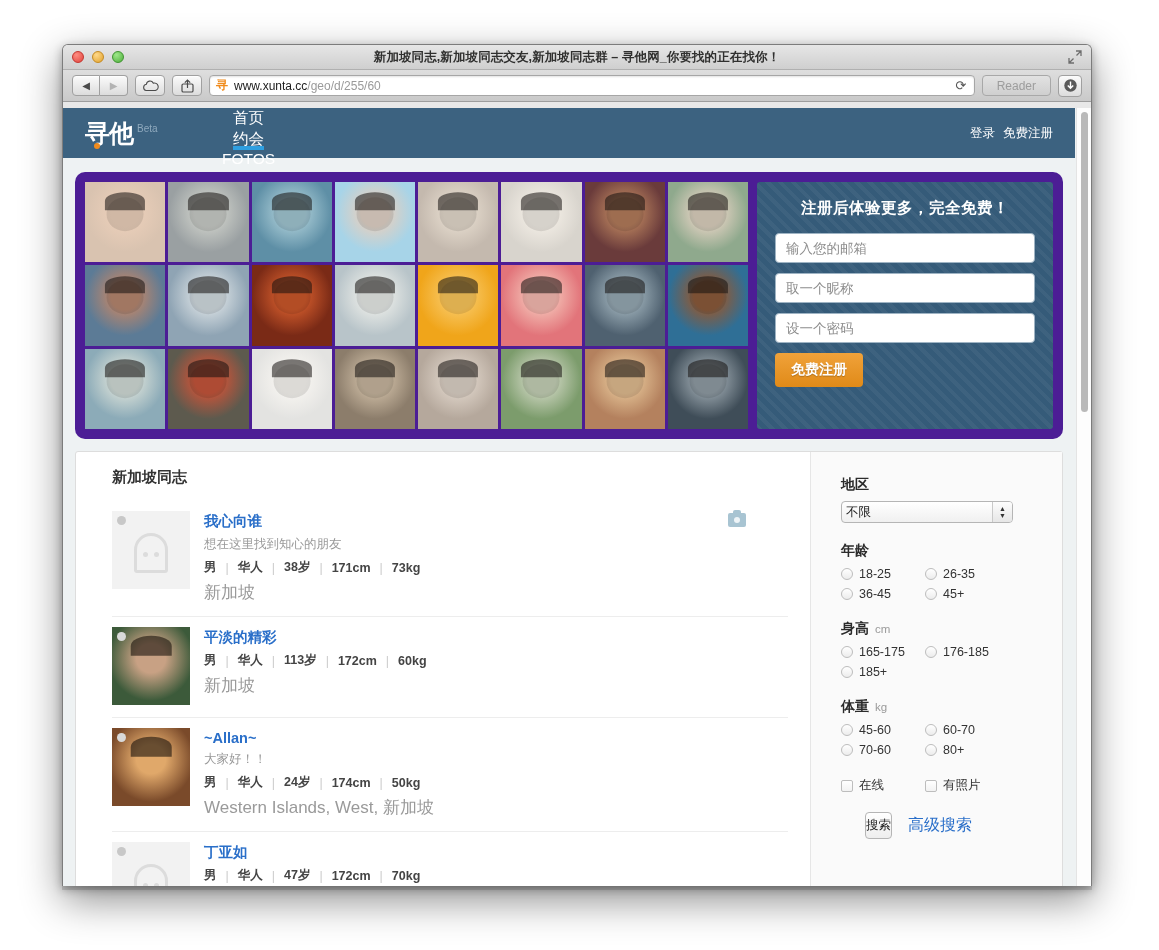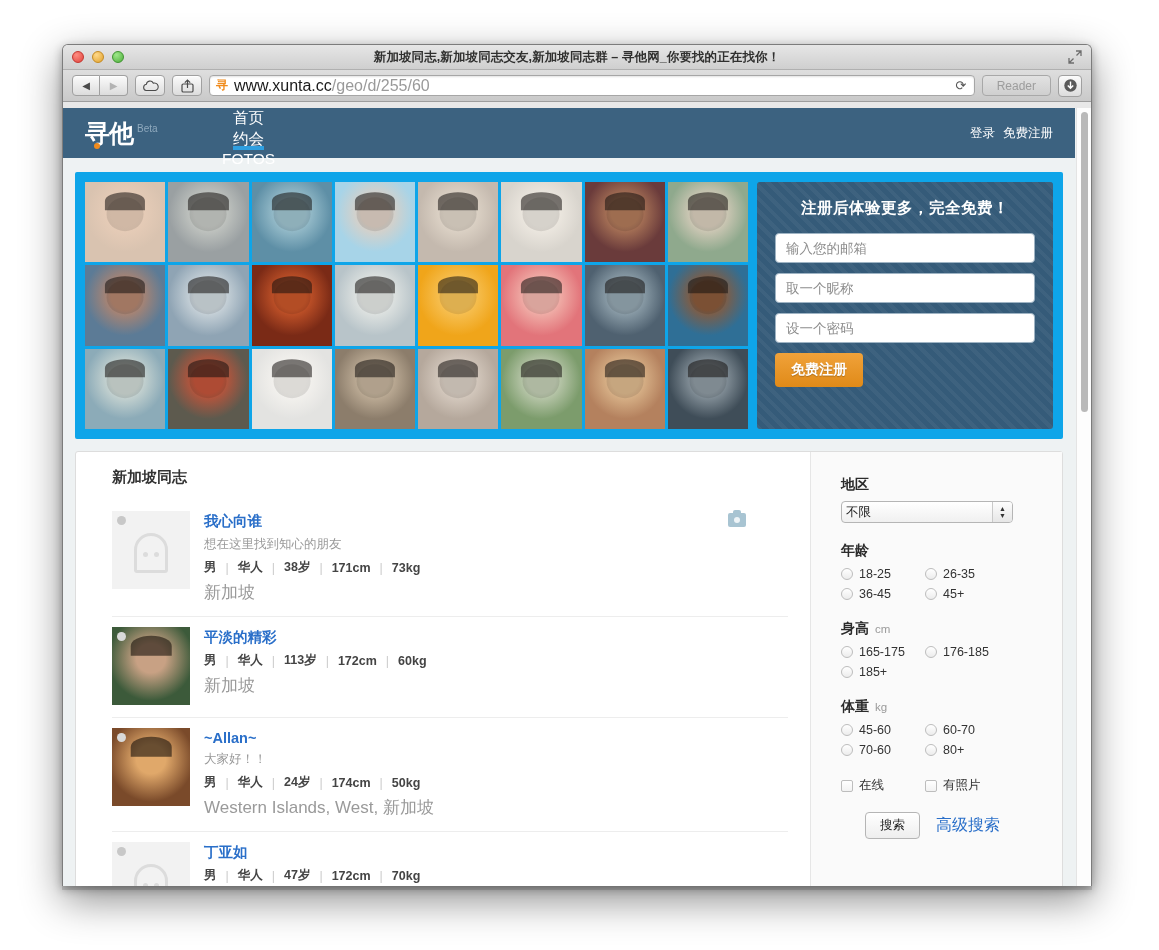--- a/index.html
+++ b/index.html
@@ -82,21 +82,21 @@
     display: flex; align-items: center; padding: 0 5px;
     box-shadow: 0 1px 2px rgba(0,0,0,0.12) inset;
     min-width: 0;
   }
   .favicon {
     width: 14px; height: 14px; margin-right: 5px; flex-shrink: 0;
     display: flex; align-items: center; justify-content: center;
     font-size: 12px; font-weight: bold; color: #f08b1d;
   }
   .url-text {
-    font-size: 16px; color: #1a1a1a; white-space: nowrap;
+    font-size: 12px; color: #1a1a1a; white-space: nowrap;
     overflow: hidden; text-overflow: ellipsis; flex: 1;
   }
   .url-text .path { color: #9a9a9a; }
   .reload-btn {
     flex-shrink: 0; width: 16px; text-align: center;
     font-size: 13px; color: #555; cursor: default;
   }
   .reader-btn {
     height: 21px; padding: 0 14px; border: 1px solid #a8a8a8;
     border-radius: 4px; background: linear-gradient(to bottom,#e2e2e2,#cfcfcf);
@@ -150,21 +150,21 @@
     height: 4px; background: #2f9fe0;
   }
   .nav-right {
     margin-left: auto; display: flex; gap: 8px; align-items: center;
   }
   .nav-right a { color: #ffffff; font-size: 12.5px; text-decoration: none; }
 
   
   .hero-outer { padding: 14px 12px 0 12px; }
   .hero {
-    background: #0ea5e9; border-radius: 2px;
+    background: #4c1d95; border-radius: 10px;
     padding: 10px; display: flex; gap: 9px;
     height: 267px;
   }
   .photo-grid {
     display: grid;
     grid-template-columns: repeat(8, 1fr);
     grid-template-rows: repeat(3, 1fr);
     gap: 3px; flex: 1;
   }
   .photo { background: #888; overflow: hidden; position: relative; }
@@ -337,21 +337,21 @@
     width: 12px; height: 12px; border-radius: 2px;
     border: 1px solid #bdbdbd; background: linear-gradient(to bottom,#fff,#f2f2f2);
     flex-shrink: 0;
   }
   .check-row { display: grid; grid-template-columns: 84px 1fr; margin: 20px 0 18px 0; }
 
   .f-actions { display: flex; align-items: center; gap: 16px; padding-left: 24px; }
   .btn-search {
     border: 1px solid #b5b5b5; border-radius: 4px;
     background: linear-gradient(to bottom,#ffffff,#eeeeee);
-    font-size: 12.5px; color: #222; padding: 4px 14px;
+    font-size: 12.5px; color: #222; padding: 4px 0;
     font-family: "Liberation Sans", sans-serif; cursor: pointer;
   }
   .link-adv { font-size: 16px; color: #2a6fc9; text-decoration: none; }
 
   
   .page-scrollbar {
     position: absolute; right: 0; top: 0; bottom: 0; width: 15px;
     background: #fdfdfd; border-left: 1px solid #e4e4e4;
   }
   .page-thumb {

